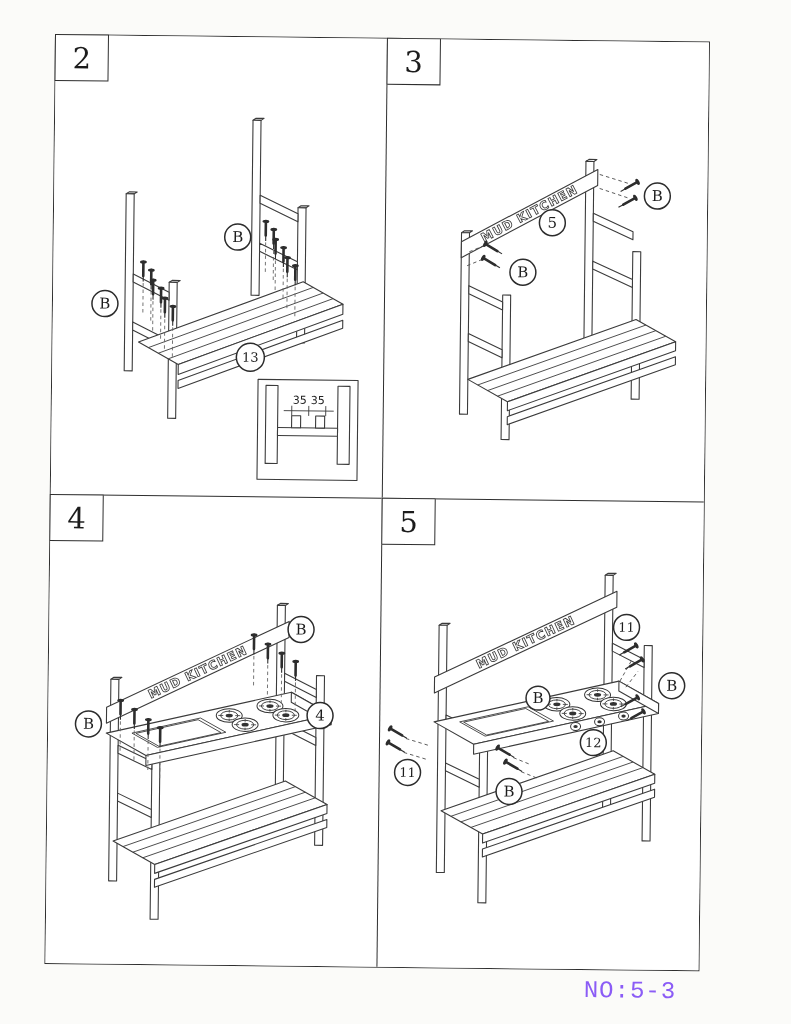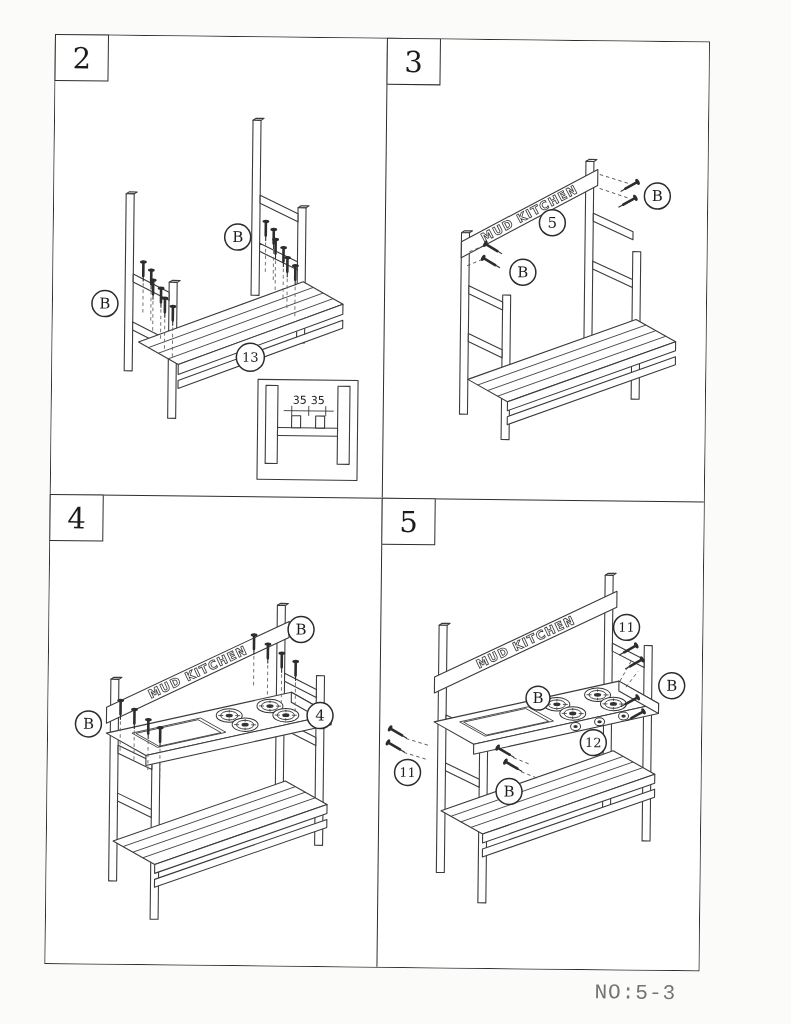--- a/index.html
+++ b/index.html
@@ -10,21 +10,21 @@
   .panel{position:absolute;box-sizing:border-box;background:#fff}
   #panel-2{left:0;top:0;width:331px;height:459px}
   #panel-3{left:331px;top:0;width:322px;height:459px;border-left:1.5px solid #2e2e2e}
   #panel-4{left:0;top:459px;width:331px;height:469px;border-top:1.5px solid #2e2e2e}
   #panel-5{left:331px;top:459px;width:322px;height:469px;border-left:1.5px solid #2e2e2e;border-top:1.5px solid #2e2e2e}
   .num-box{position:absolute;left:-1px;top:-1px;width:52px;height:45px;border:1.5px solid #2e2e2e;
            display:flex;align-items:center;justify-content:center;font-size:29px;color:#1c1c1c;
            background:#fff;z-index:2}
   .art{position:absolute;left:0;top:0;width:100%;height:100%;z-index:1}
   .docno{position:absolute;right:22px;bottom:-35px;font-family:"Liberation Mono","DejaVu Sans Mono",monospace;
-         font-size:21px;color:#737373;letter-spacing:1px}
+         font-size:24px;color:#8b5cf6;letter-spacing:1px}
   
   .board{fill:#fff;stroke:#3b3b3b;stroke-width:1.1;stroke-linejoin:round}
   .ln{stroke:#3b3b3b;stroke-width:0.9;fill:none}
   .dash{stroke:#4a4a4a;stroke-width:0.9;stroke-dasharray:3.5 3;fill:none}
   .callout circle{fill:#fff;stroke:#2c2c2c;stroke-width:1.5}
   .callout text{font-family:"DejaVu Serif",serif;font-size:15px;fill:#1c1c1c;
                 text-anchor:middle;dominant-baseline:central}
   .callout.two text{font-size:13px}
   .sign{font-family:"DejaVu Sans",sans-serif;font-size:12px;font-weight:bold;letter-spacing:1.2px;
         fill:#fff;stroke:#3d3d3d;stroke-width:0.85;text-anchor:middle;dominant-baseline:central}

